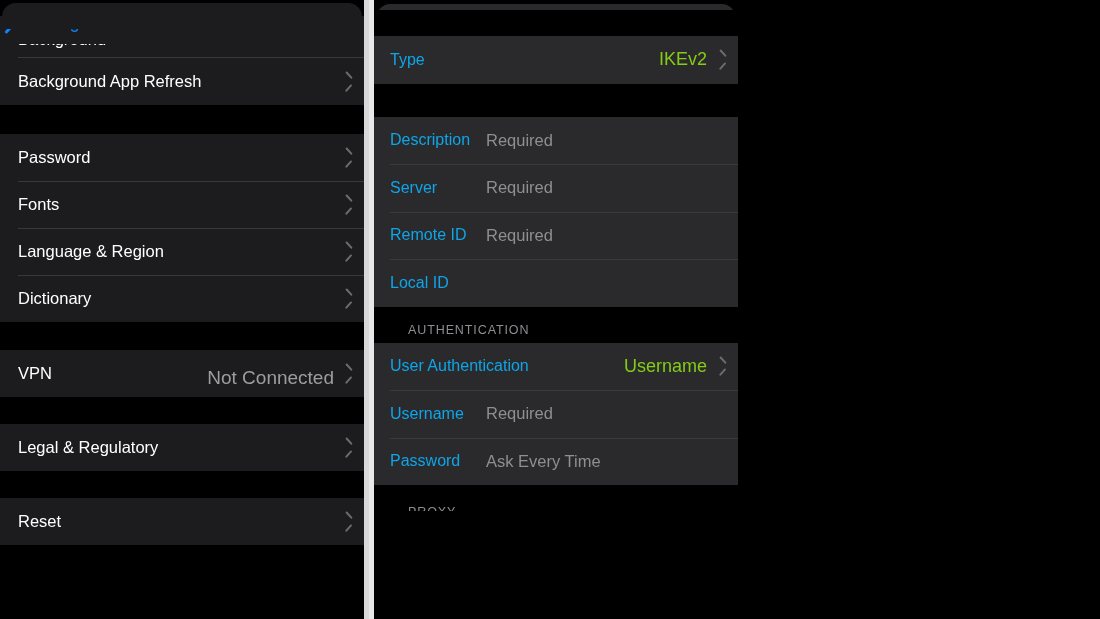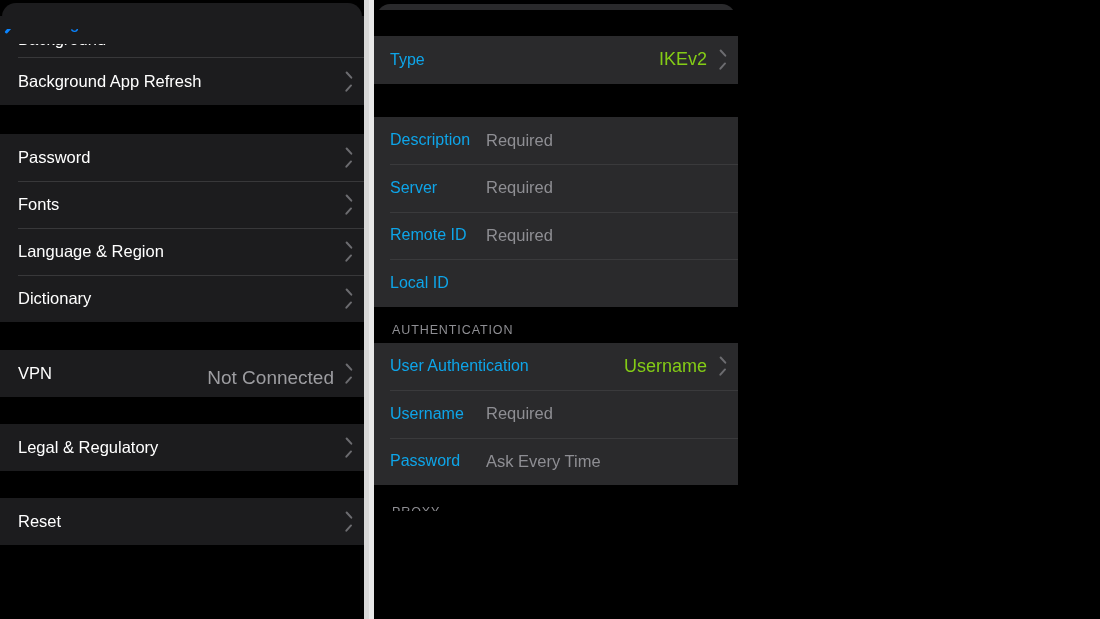--- a/index.html
+++ b/index.html
@@ -111,21 +111,21 @@
   }
   .frow .f-label { color:#0ea5e9; font-size:16px; white-space:nowrap; }
   .frow .f-label.wide { min-width:96px; }
   .frow .f-ph {
     color:#8e8e93; font-size:16.5px; margin-left:14px; white-space:nowrap;
   }
   .frow .f-val { margin-left:auto; color:#84cc16; font-size:18px; padding-right:9px; }
 
   .sect-head {
     background:#000; color:#8e8e93; font-size:12.5px;
-    letter-spacing:.9px; padding:16px 0 6px 18px; text-transform:uppercase;
+    letter-spacing:.9px; padding:16px 0 6px 34px; text-transform:uppercase;
   }
   .sect-head.clip { padding-top:20px; padding-bottom:0; height:26px; overflow:hidden; }
 
   
   .sheet-top {
     height:10px; background:#000; position:relative;
   }
   .sheet-top::after{
     content:""; position:absolute; left:3px; right:3px; top:4px; height:24px;
     background:#2a2a2c; border-radius:13px 13px 0 0;

